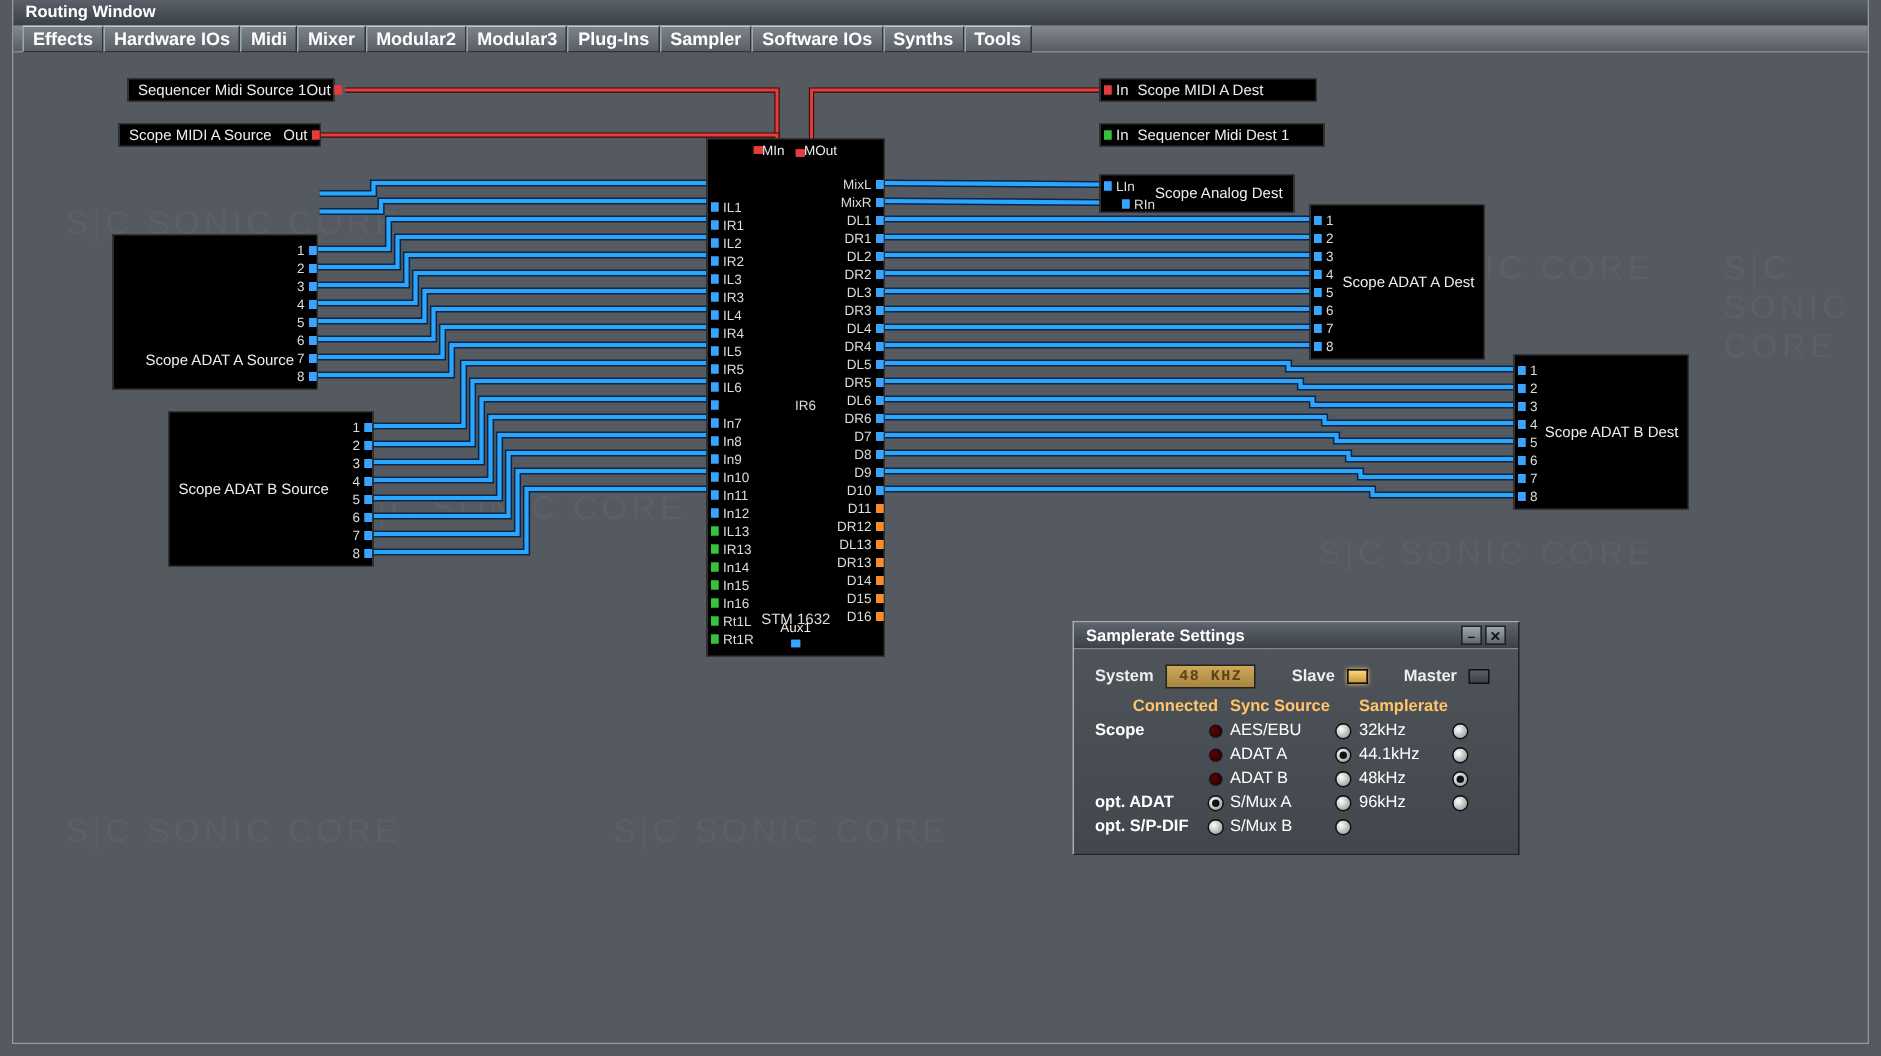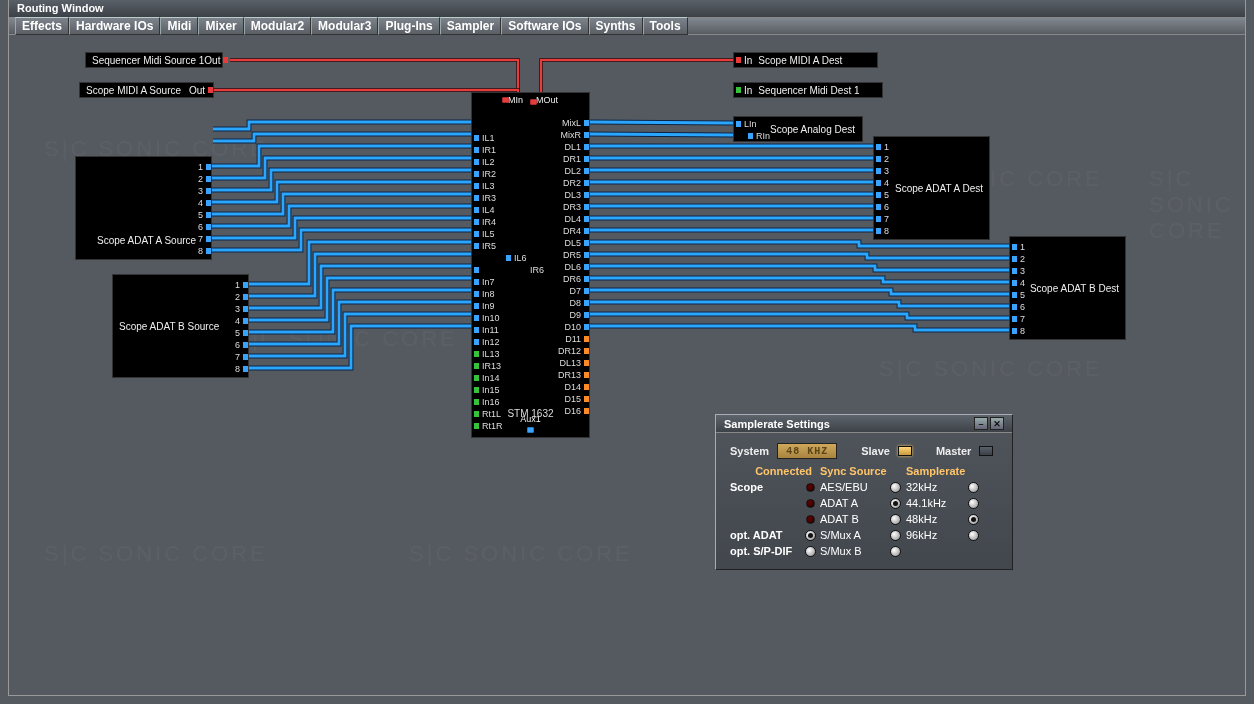--- a/index.html
+++ b/index.html
@@ -543,21 +543,21 @@
             <span class="port-label-l">IR4</span>
           </div>
           <div class="port-row" style="height: 12px;">
             <span class="port-tri tri-right c-blue" style="margin-left:2px;"></span>
             <span class="port-label-l">IL5</span>
           </div>
           <div class="port-row" style="height: 12px;">
             <span class="port-tri tri-right c-blue" style="margin-left:2px;"></span>
             <span class="port-label-l">IR5</span>
           </div>
-          <div class="port-row" style="height: 12px; margin-left: 32px;">
+          <div class="port-row" style="height: 12px;">
             <span class="port-tri tri-right c-blue" style="margin-left:2px;"></span>
             <span class="port-label-l">IL6</span>
           </div>
           <div class="port-row" style="height: 12px; gap: 48px;">
             <span class="port-tri tri-right c-blue" style="margin-left:2px;"></span>
             <span class="port-label-l">IR6</span>
           </div>
           <div class="port-row" style="height: 12px;">
             <span class="port-tri tri-right c-blue" style="margin-left:2px;"></span>
             <span class="port-label-l">In7</span>

